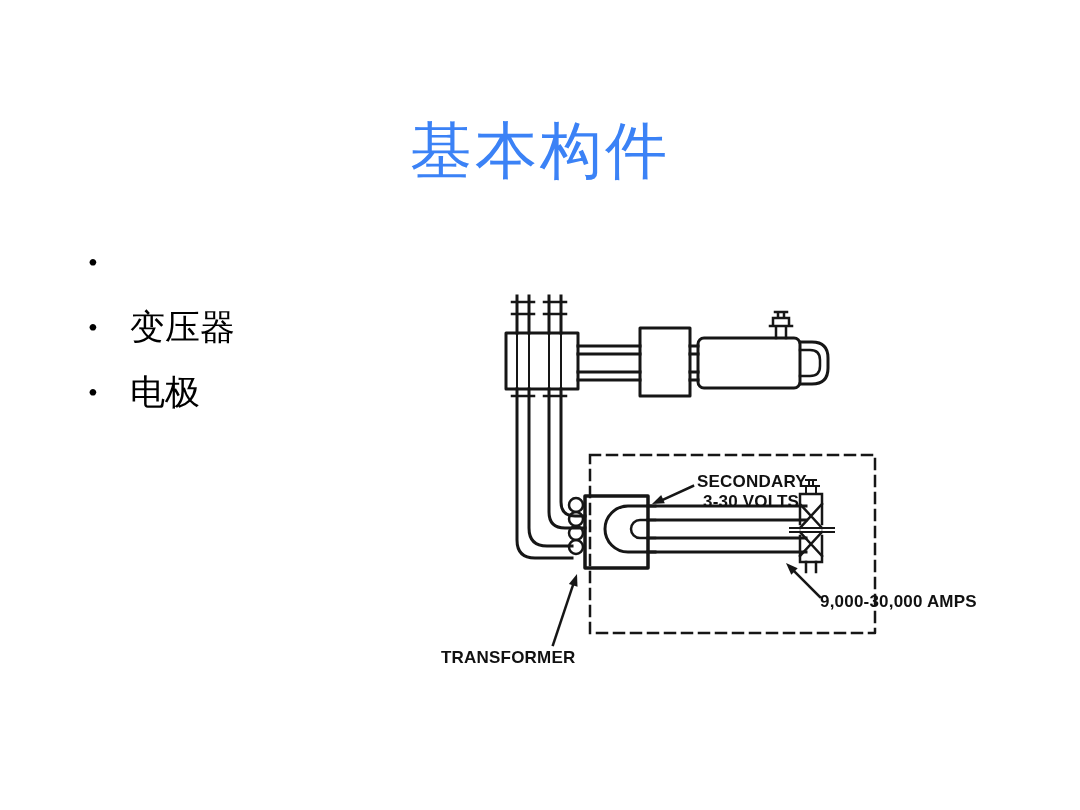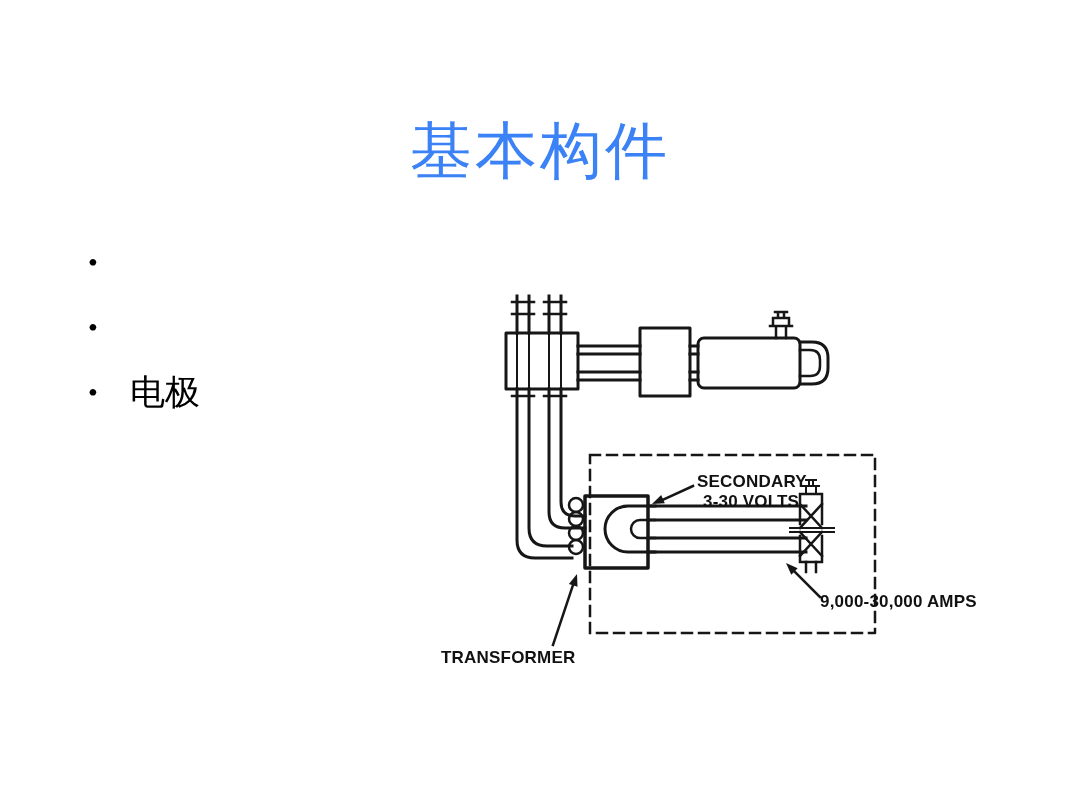--- a/index.html
+++ b/index.html
@@ -27,20 +27,21 @@
 <div class="slide">
 
   <div class="title">基本构件</div>
 
   <div class="bullets">
     <div class="bullet-item">
       <span class="bullet-dot">•</span>
     </div>
     <div class="bullet-item">
       <span class="bullet-dot">•</span>
+      <span>变压器</span>
     </div>
     <div class="bullet-item">
       <span class="bullet-dot">•</span>
       <span>电极</span>
     </div>
   </div>
 
   <svg class="diagram" width="1080" height="810" viewBox="0 0 1080 810">
     <g fill="none" stroke="#161616" stroke-width="3" stroke-linecap="square" stroke-linejoin="round">
 

